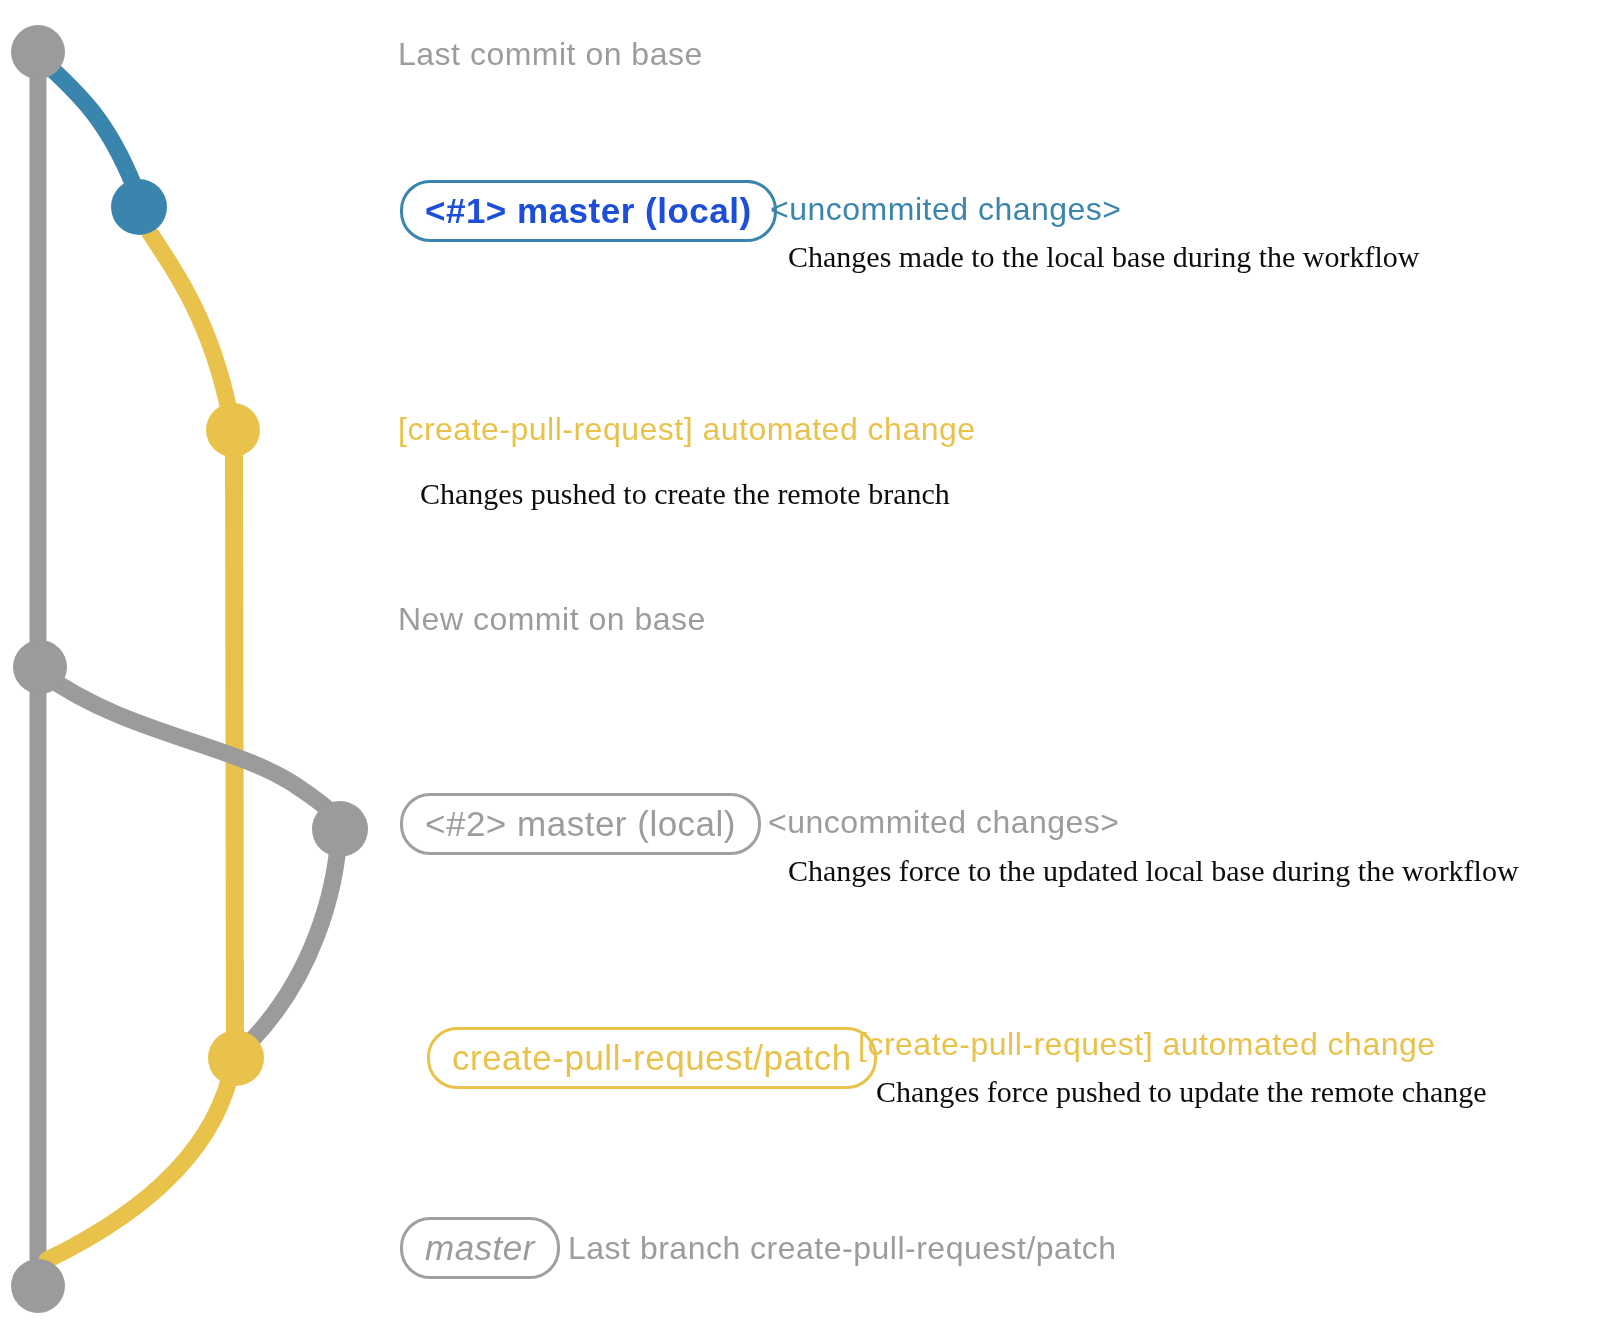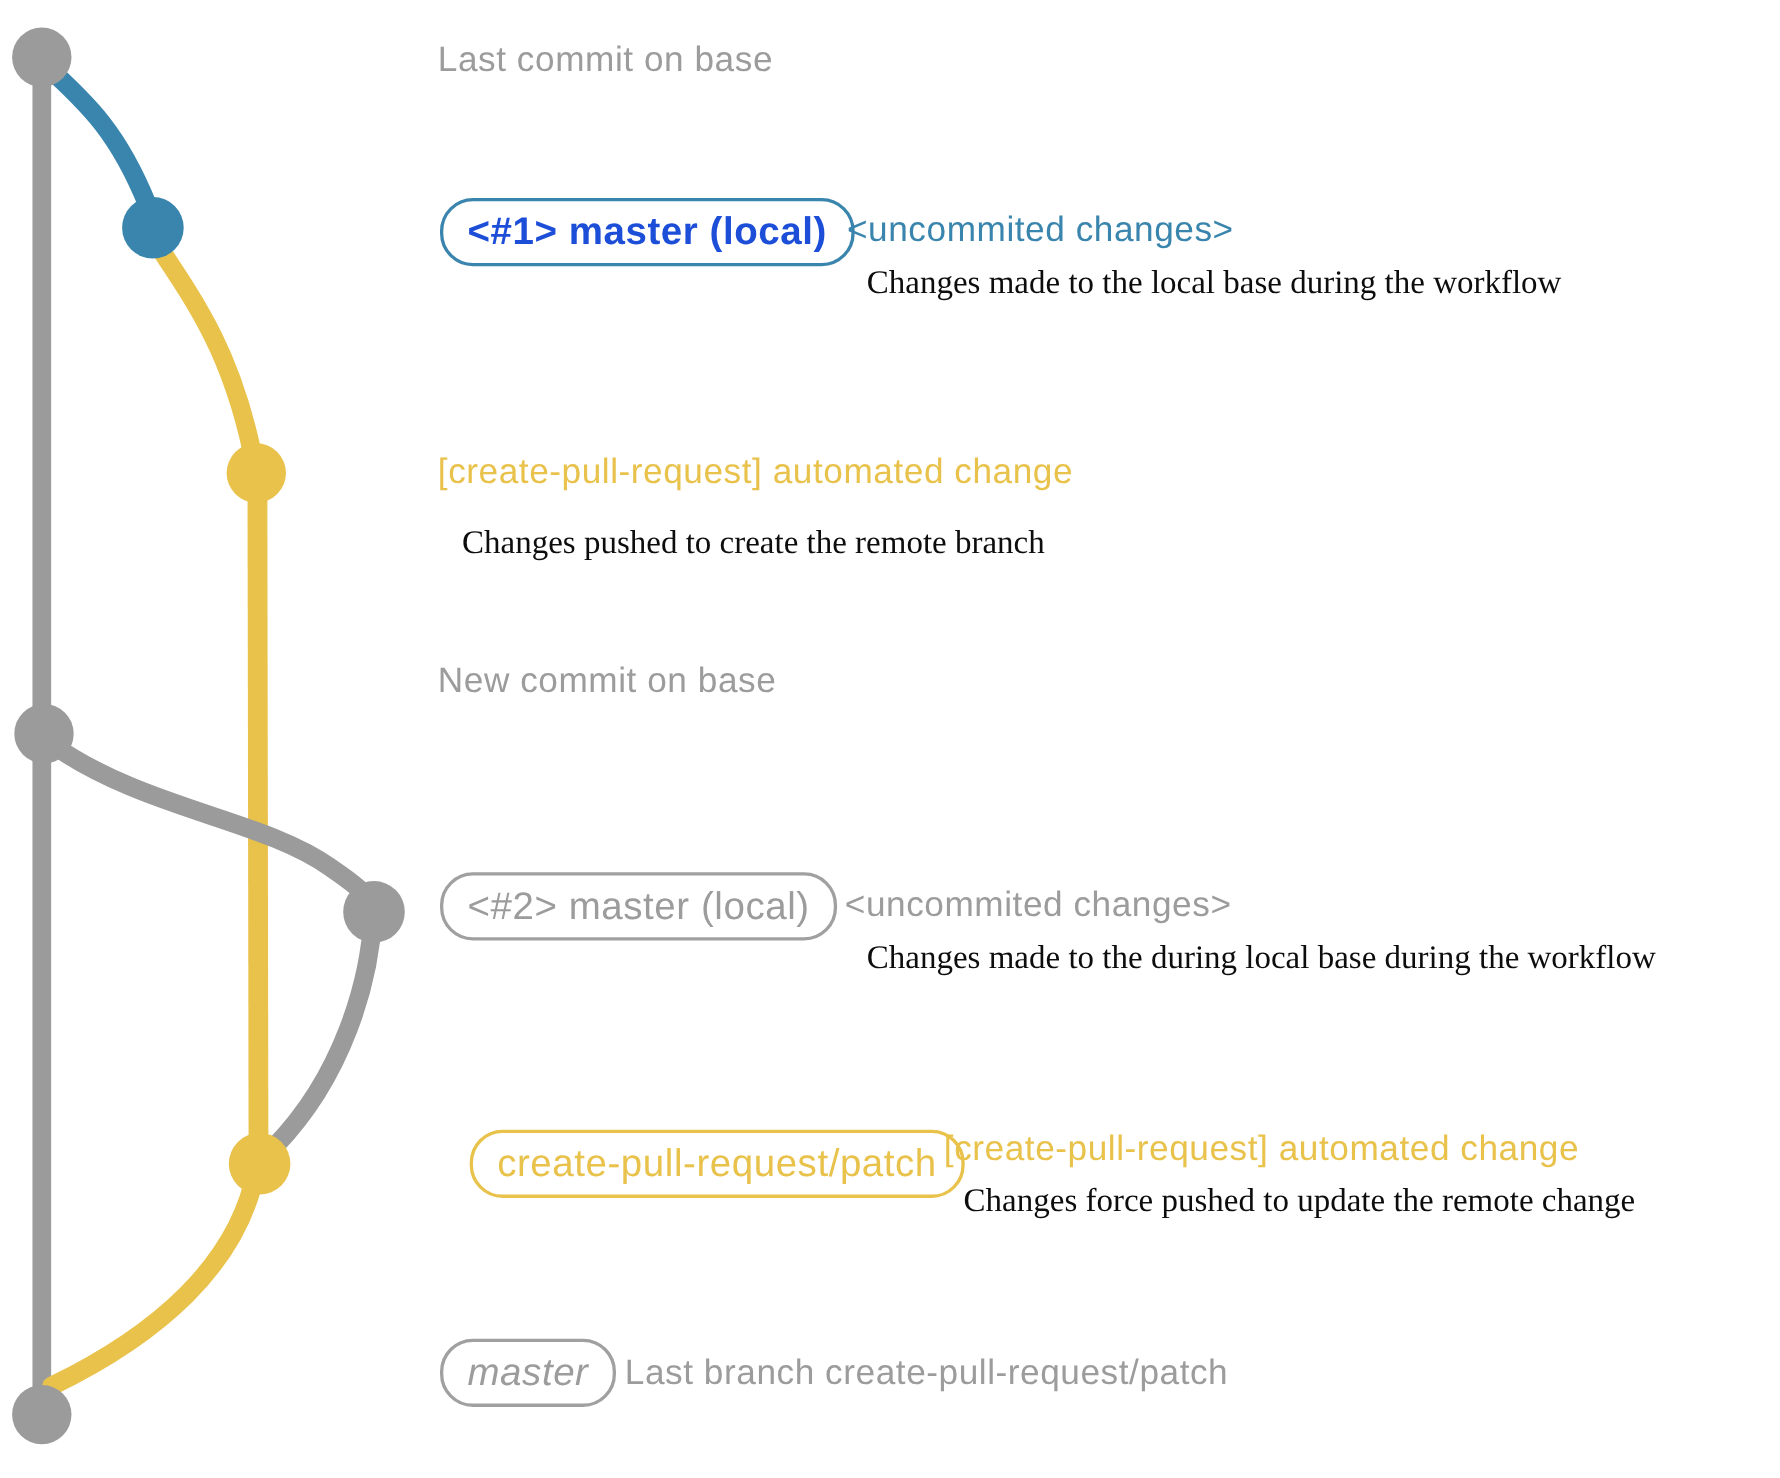--- a/index.html
+++ b/index.html
@@ -66,20 +66,20 @@
 <div class="row sans blue-t" style="left:770px; top:209px;">&lt;uncommited changes&gt;</div>
 <div class="row serif" style="left:788px; top:257px;">Changes made to the local base during the workflow</div>
 
 <div class="row sans yellow-t" style="left:398px; top:429px;">[create-pull-request] automated change</div>
 <div class="row serif" style="left:420px; top:478px;margin-top:16px;">Changes pushed to create the remote branch</div>
 
 <div class="row sans gray-t" style="left:398px; top:619px;">New commit on base</div>
 
 <div class="badge badge-gray" style="left:400px; top:824px;">&lt;#2&gt; master (local)</div>
 <div class="row sans gray-t" style="left:768px; top:822px;">&lt;uncommited changes&gt;</div>
-<div class="row serif" style="left:788px; top:871px;">Changes made to the during local base during the workflow</div>
+<div class="row serif" style="left:788px; top:871px;">Changes force to the updated local base during the workflow</div>
 
 <div class="badge badge-yellow" style="left:427px; top:1058px;">create-pull-request/patch</div>
 <div class="row sans yellow-t" style="left:858px; top:1044px;">[create-pull-request] automated change</div>
 <div class="row serif" style="left:876px; top:1092px;">Changes force pushed to update the remote change</div>
 
 <div class="badge badge-gray" style="left:400px; top:1248px;font-style:italic;">master</div>
 <div class="row sans gray-t" style="left:568px; top:1248px;">Last branch create-pull-request/patch</div>
 
 </body></html>

